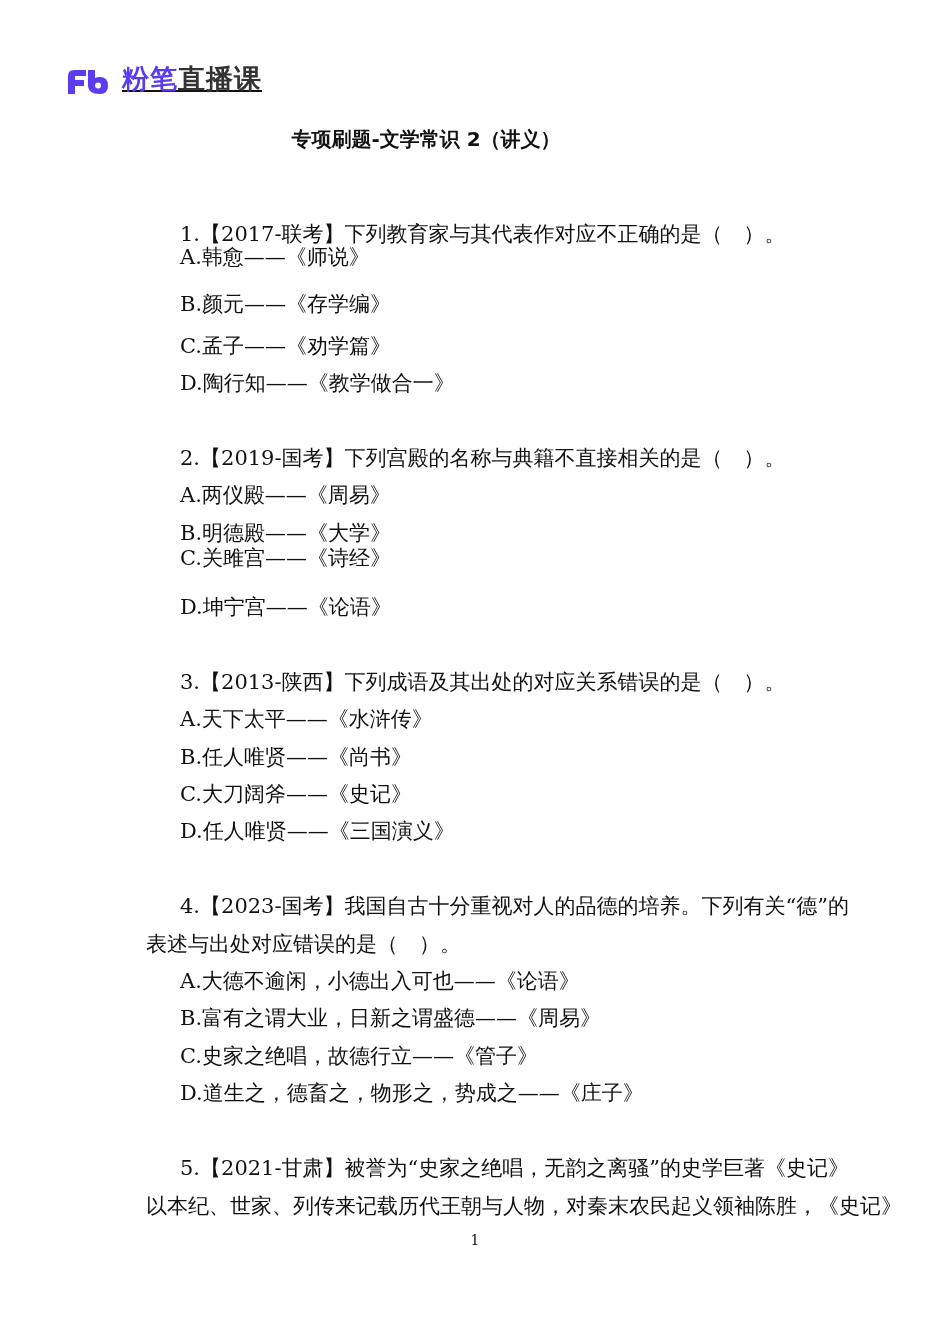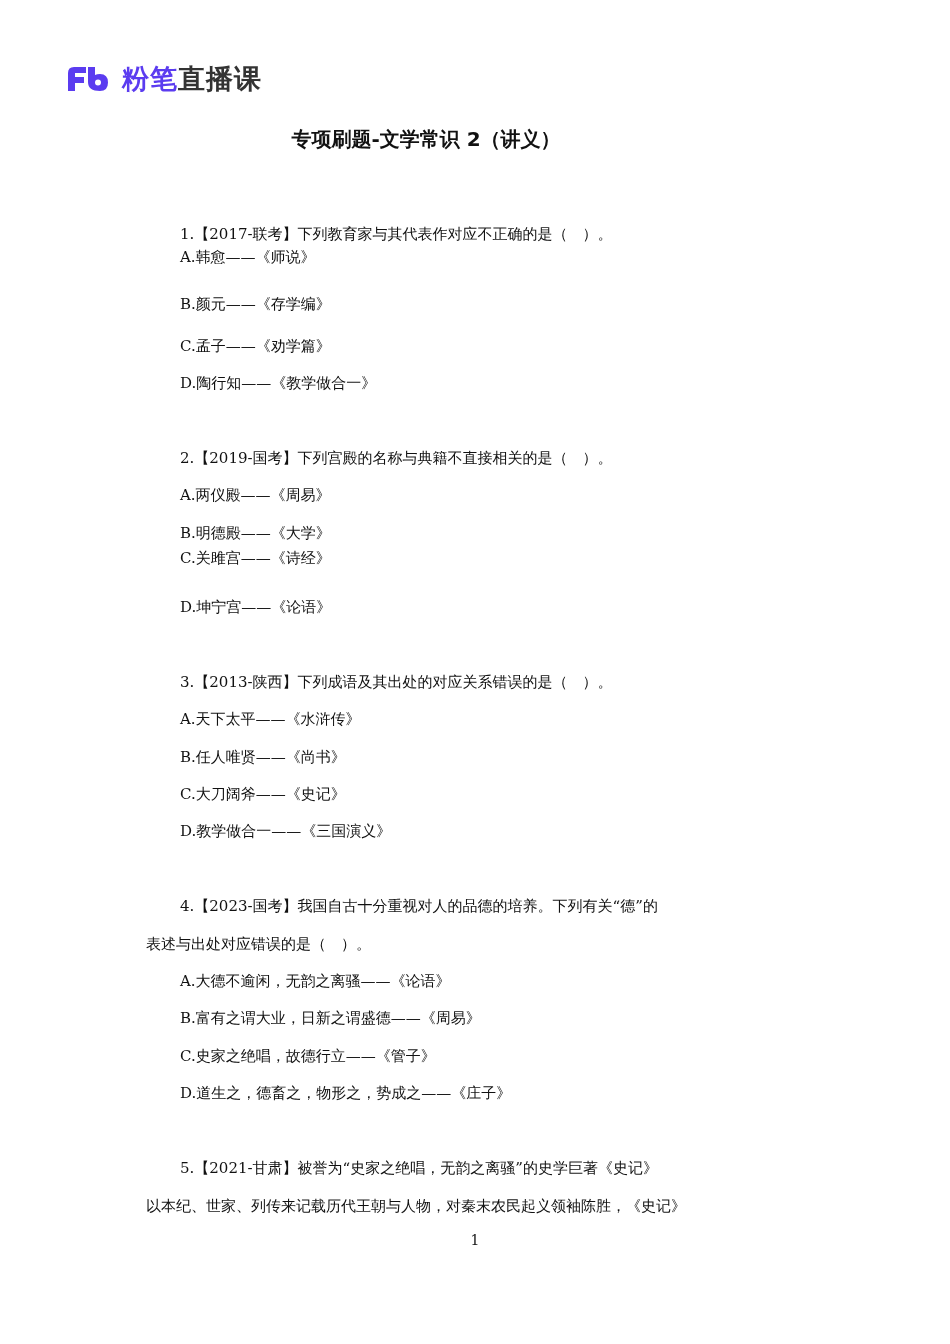--- a/index.html
+++ b/index.html
@@ -1,26 +1,26 @@
 <!DOCTYPE html>
 <html><head>
 <meta charset="utf-8">
 <style>
   html, body { margin: 0; padding: 0; background: #ffffff; }
   body { width: 950px; height: 1344px; position: relative; overflow: hidden;
          font-family: "DejaVu Serif", "Liberation Serif", serif; color: #111; }
-  .logo { position: absolute; left: 66px; top: 62px; height: 34px; display: flex; align-items: center; }
+  .logo { position: absolute; left: 66px; top: 62px; height: 34px; display: flex; align-items: flex-end; text-decoration: underline; }
   .logo svg { display: block; }
   .logo-text { font-family: "DejaVu Sans", "Liberation Sans", sans-serif; font-weight: bold;
                font-size: 27px; letter-spacing: 1px; margin-left: 12px; line-height: 34px; }
   .logo-brand { color: #5b3cf0; }
   .logo-rest { color: #333333; }
   .title { position: absolute; left: 0; width: 852px; top: 126px; text-align: center;
            font-family: "DejaVu Sans", "Liberation Sans", sans-serif; font-weight: bold; font-size: 20px; }
-  .line { position: absolute; font-size: 15px; white-space: nowrap; line-height: 24px; }
+  .line { position: absolute; font-size: 21px; white-space: nowrap; line-height: 24px; }
   .ind { left: 180px; }
   .full { left: 146px; }
   .pagenum { position: absolute; left: 0; width: 950px; top: 1232px; text-align: center;
              font-size: 14px; }
 </style>
 </head>
 <body>
 
 <div class="logo">
   <span>
@@ -43,25 +43,25 @@
 <div class="line ind" style="top:446px">2.【2019-国考】下列宫殿的名称与典籍不直接相关的是（　）。</div>
 <div class="line ind" style="top:483px">A.两仪殿——《周易》</div>
 <div class="line ind" style="top:521px">B.明德殿——《大学》</div>
 <div class="line ind" style="top:546px">C.关雎宫——《诗经》</div>
 <div class="line ind" style="top:595px">D.坤宁宫——《论语》</div>
 
 <div class="line ind" style="top:670px">3.【2013-陕西】下列成语及其出处的对应关系错误的是（　）。</div>
 <div class="line ind" style="top:707px">A.天下太平——《水浒传》</div>
 <div class="line ind" style="top:745px">B.任人唯贤——《尚书》</div>
 <div class="line ind" style="top:782px">C.大刀阔斧——《史记》</div>
-<div class="line ind" style="top:819px">D.教学做合一——《三国演义》</div>
+<div class="line ind" style="top:819px">D.任人唯贤——《三国演义》</div>
 
 <div class="line ind" style="top:894px">4.【2023-国考】我国自古十分重视对人的品德的培养。下列有关“德”的</div>
 <div class="line full" style="top:932px">表述与出处对应错误的是（　）。</div>
-<div class="line ind" style="top:969px">A.大德不逾闲，无韵之离骚——《论语》</div>
+<div class="line ind" style="top:969px">A.大德不逾闲，小德出入可也——《论语》</div>
 <div class="line ind" style="top:1006px">B.富有之谓大业，日新之谓盛德——《周易》</div>
 <div class="line ind" style="top:1044px">C.史家之绝唱，故德行立——《管子》</div>
 <div class="line ind" style="top:1081px">D.道生之，德畜之，物形之，势成之——《庄子》</div>
 
 <div class="line ind" style="top:1156px">5.【2021-甘肃】被誉为“史家之绝唱，无韵之离骚”的史学巨著《史记》</div>
 <div class="line full" style="top:1194px">以本纪、世家、列传来记载历代王朝与人物，对秦末农民起义领袖陈胜，《史记》</div>
 
 <div class="pagenum">1</div>
 
 </body></html>

